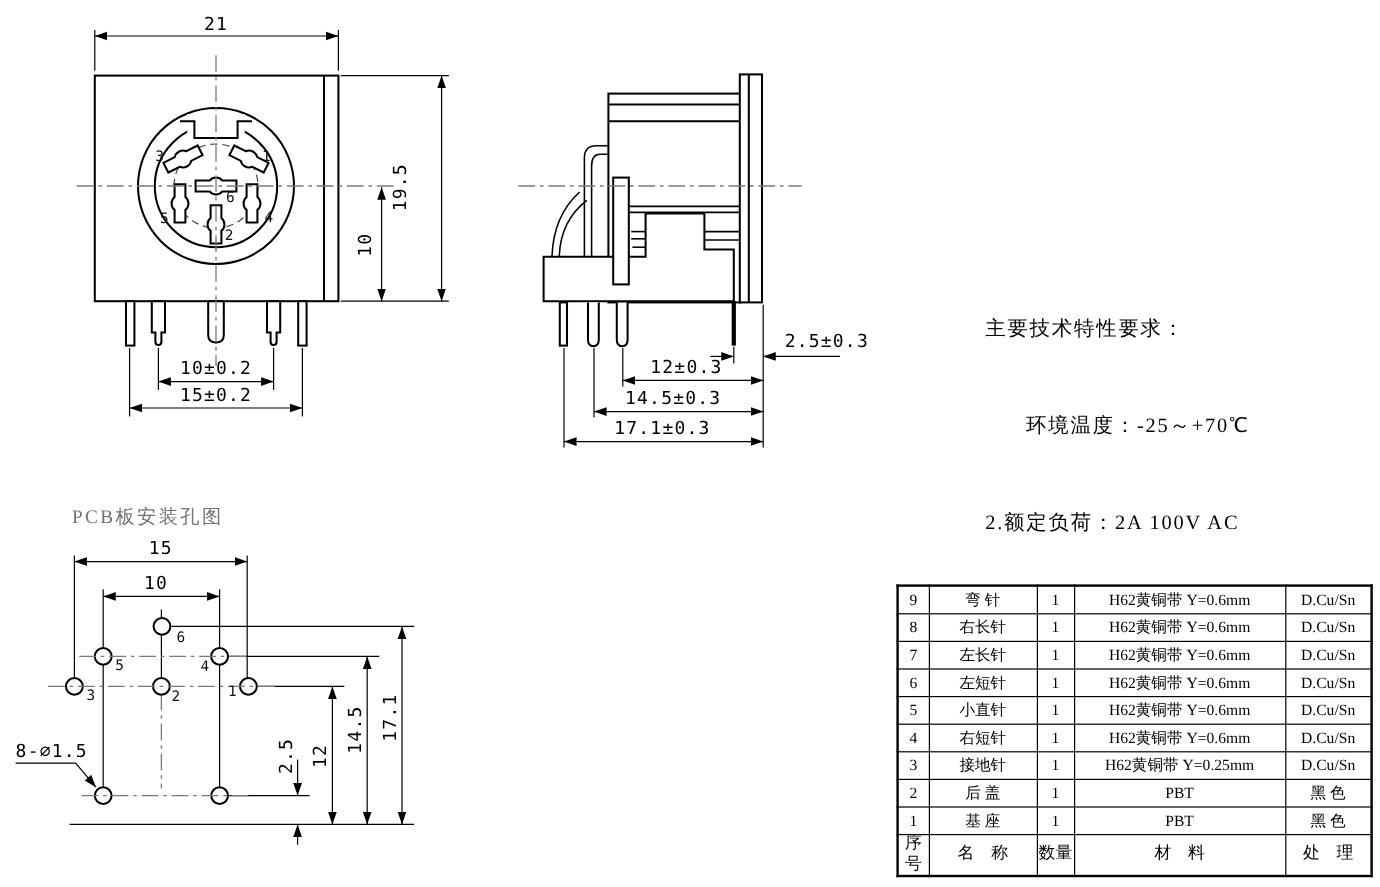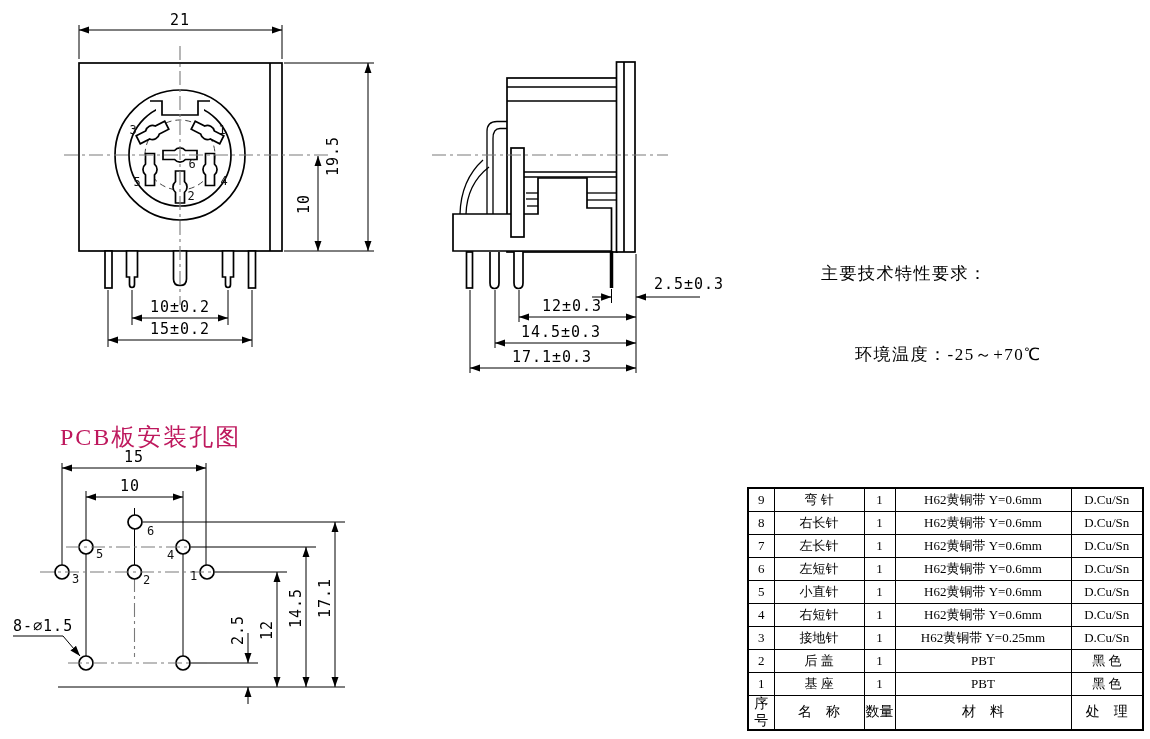--- a/index.html
+++ b/index.html
@@ -7,21 +7,21 @@
           font-family:"Liberation Serif", serif;}
   svg text{fill:#000;}
   .d{font-family:"DejaVu Sans Mono", monospace;font-size:15px;letter-spacing:1px;}
   .dr{font-family:"DejaVu Sans Mono", monospace;font-size:15px;letter-spacing:1px;}
   .pl{font-family:"DejaVu Sans Mono", monospace;font-size:12px;fill:#111;}
   
   .specs{position:absolute;left:821px;top:206px;font-size:17px;letter-spacing:1.5px;
          line-height:27px;color:#000;white-space:pre;}
   .specs .indent{padding-left:34px;}
   
-  .pcb-title{position:absolute;left:60px;top:421px;font-size:24px;letter-spacing:2px;color:#be185d;}
+  .pcb-title{position:absolute;left:60px;top:421px;font-size:16px;letter-spacing:2px;color:#737373;}
   
   table.bom{position:absolute;left:747px;top:487px;border-collapse:collapse;table-layout:fixed;
             border:2px solid #000;font-family:"Liberation Serif", serif;font-size:13px;color:#000;}
   table.bom td{border:1px solid #000;text-align:center;vertical-align:middle;padding:0 1px;
                height:22px;line-height:1.15;overflow:hidden;}
   table.bom tr.hdr td{height:33px;font-size:14px;}
 </style>
 </head>
 <body>
 
@@ -217,20 +217,21 @@
   </g>
 </svg>
 
 
 <div class="pcb-title">PCB板安装孔图</div>
 
 
 <div class="specs">
   <div>主要技术特性要求：</div>
   <div class="indent">环境温度：-25～+70℃</div>
+  <div>2.额定负荷：2A 100V AC</div>
   
   
   
   
 </div>
 
 
 <table class="bom">
   <colgroup>
         <col style="width:26px">

